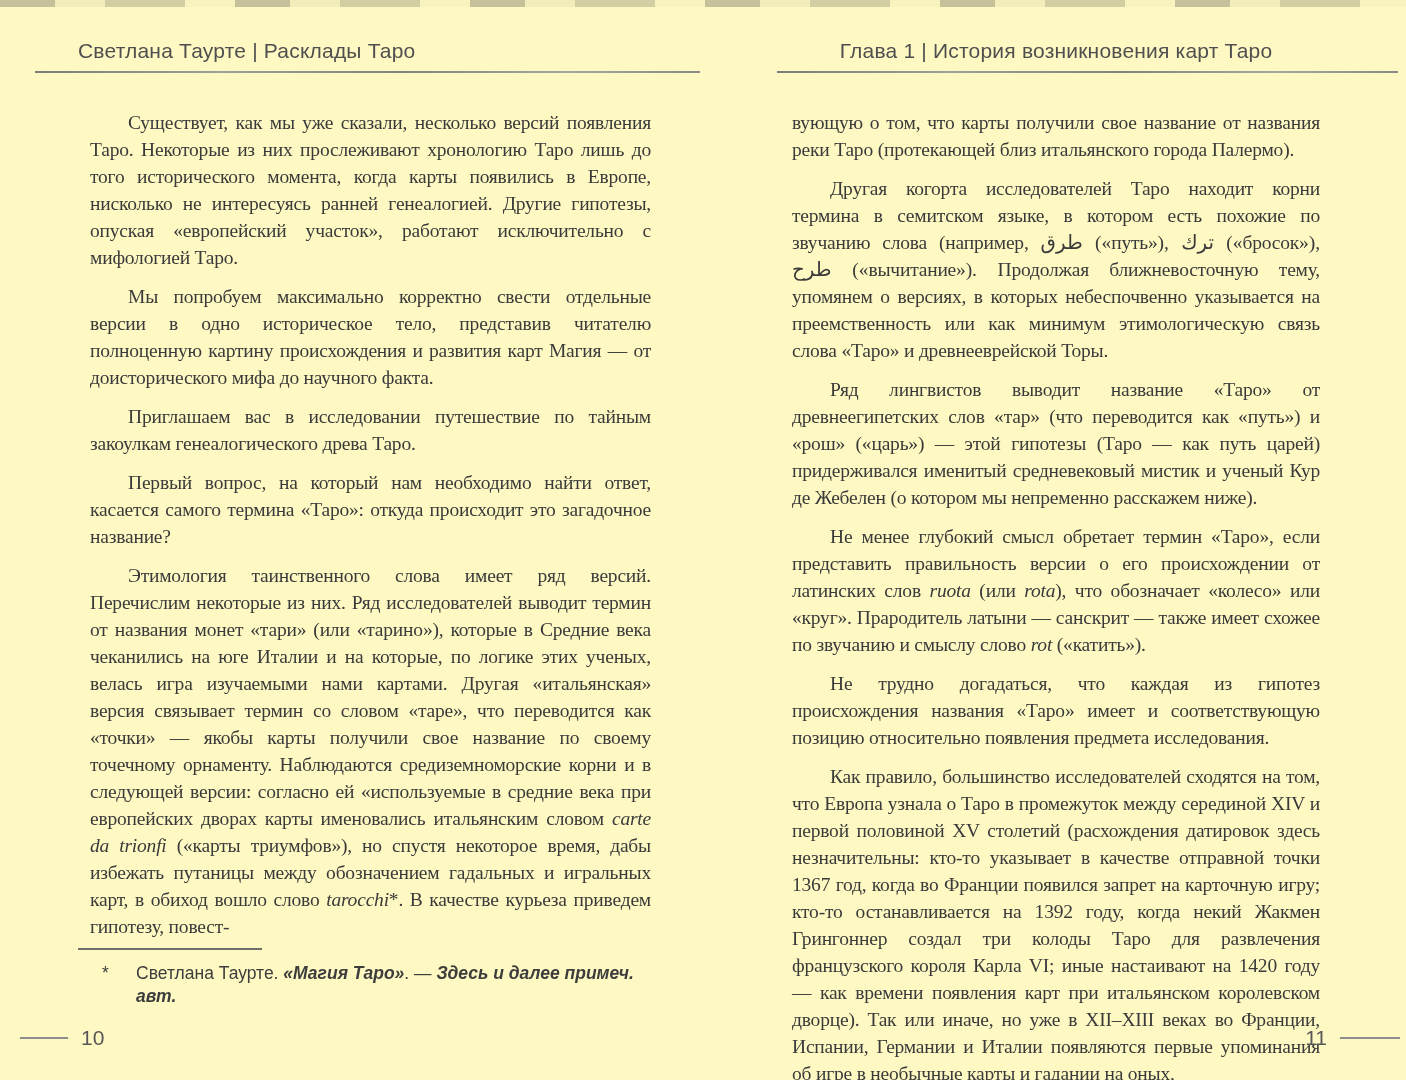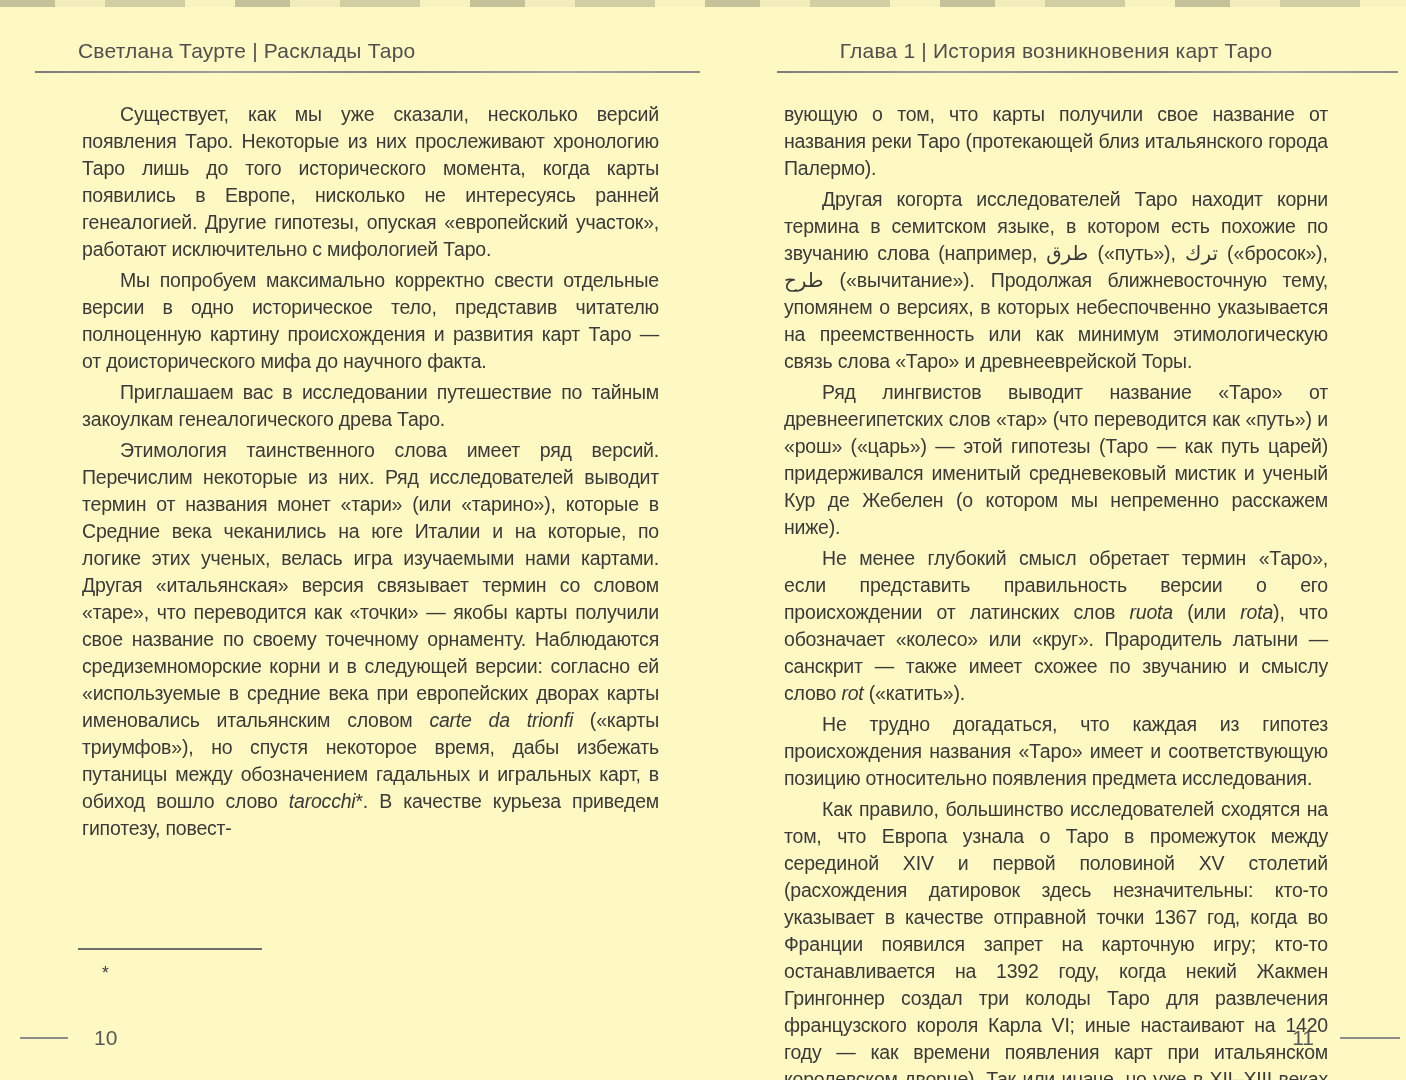--- a/index.html
+++ b/index.html
@@ -28,60 +28,62 @@
   }
   .head-rule.left{left:35px;width:665px;}
   .head-rule.right{left:777px;width:621px;}
 
   .page-body{
     position:absolute;top:97px;font-size:19.5px;line-height:27px;
     letter-spacing:-0.2px;text-align:justify;color:#3a3a3a;
   }
   .page-body.left{left:78px;width:585px;}
   .page-body.right{left:780px;width:552px;}
-  p.para{margin:4px;text-indent:38px;}
+  p.para{margin:12px;text-indent:38px;font-family:Liberation Serif, serif;}
   p.para.no-indent{text-indent:0;}
   em{font-style:italic;}
   .ar{font-style:normal;font-size:1.02em;}
 
   .footnote-rule{position:absolute;left:78px;top:948px;width:184px;height:2px;background:#6e6e6e;}
   .footnote{
     position:absolute;left:78px;top:962px;width:568px;display:flex;
     font-size:17.5px;line-height:23px;color:#3d3d3d;
   }
   .fn-marker{flex:none;padding-left:24px;width:34px;}
   .fn-text em{font-weight:600;}
 
   .page-number{
-    position:absolute;top:1026px;display:flex;align-items:center;gap:26px;
+    position:absolute;top:1026px;display:flex;align-items:center;gap:13px;
     font-size:21px;color:#585858;
   }
   .page-number.left{left:20px;}
   .page-number.right{right:6px;justify-content:flex-end;}
   .pn-dash{height:2px;background:#8d8d8d;}
   .pn-dash.l{width:48px;}
   .pn-dash.r{width:60px;}
 </style>
 </head>
 <body>
 
 <div class="spread">
   <div class="scan-top"></div>
 
   <div class="running-head left">Светлана Таурте | Расклады Таро</div>
   <div class="head-rule left"></div>
   <div class="page-body left" id="left-body">
       <p class="para"><span>Существует, как мы уже сказали, несколько версий появления Таро. Некоторые из них прослеживают хронологию Таро лишь до того исторического момента, когда карты появились в Европе, нисколько не интересуясь ранней генеалогией. Другие гипотезы, опуская «европейский участок», работают исключительно с мифологией Таро.</span></p>
-      <p class="para"><span>Мы попробуем максимально корректно свести отдельные версии в одно историческое тело, представив читателю полноценную картину происхождения и развития карт Таро — от доисторического мифа до научного факта.</span></p>
+      <p class="para"><span>Мы попробуем максимально корректно свести отдельные версии в одно историческое тело, представив читателю полноценную картину происхождения и развития карт Магия — от доисторического мифа до научного факта.</span></p>
       <p class="para"><span>Приглашаем вас в исследовании путешествие по тайным закоулкам генеалогического древа Таро.</span></p>
+      <p class="para"><span>Первый вопрос, на который нам необходимо найти ответ, касается самого термина «Таро»: откуда происходит это загадочное название?</span></p>
       <p class="para"><span>Этимология таинственного слова имеет ряд версий. Перечислим некоторые из них. Ряд исследователей выводит термин от названия монет «тари» (или «тарино»), которые в Средние века чеканились на юге Италии и на которые, по логике этих ученых, велась игра изучаемыми нами картами. Другая «итальянская» версия связывает термин со словом «таре», что переводится как «точки» — якобы карты получили свое название по своему точечному орнаменту. Наблюдаются средиземноморские корни и в следующей версии: согласно ей «используемые в средние века при европейских дворах карты именовались итальянским словом </span><em>carte da trionfi</em><span> («карты триумфов»), но спустя некоторое время, дабы избежать путаницы между обозначением гадальных и игральных карт, в обиход вошло слово </span><em>tarocchi</em><span>*. В качестве курьеза приведем гипотезу, повест-</span></p>
     </div>
   <div class="footnote-rule"></div>
   <div class="footnote">
     <span class="fn-marker">*</span>
+    <span class="fn-text" id="footnote-text"><span>Светлана Таурте. </span><em>«Магия Таро»</em><span>. — </span><em>Здесь и далее примеч. авт.</em></span>
   </div>
   <div class="page-number left">
     <span class="pn-dash l"></span>
     <span>10</span>
   </div>
 
   <div class="running-head right">Глава 1 | История возникновения карт Таро</div>
   <div class="head-rule right"></div>
   <div class="page-body right" id="right-body">
       <p class="para no-indent"><span>вующую о том, что карты получили свое название от названия реки Таро (протекающей близ итальянского города Палермо).</span></p>

